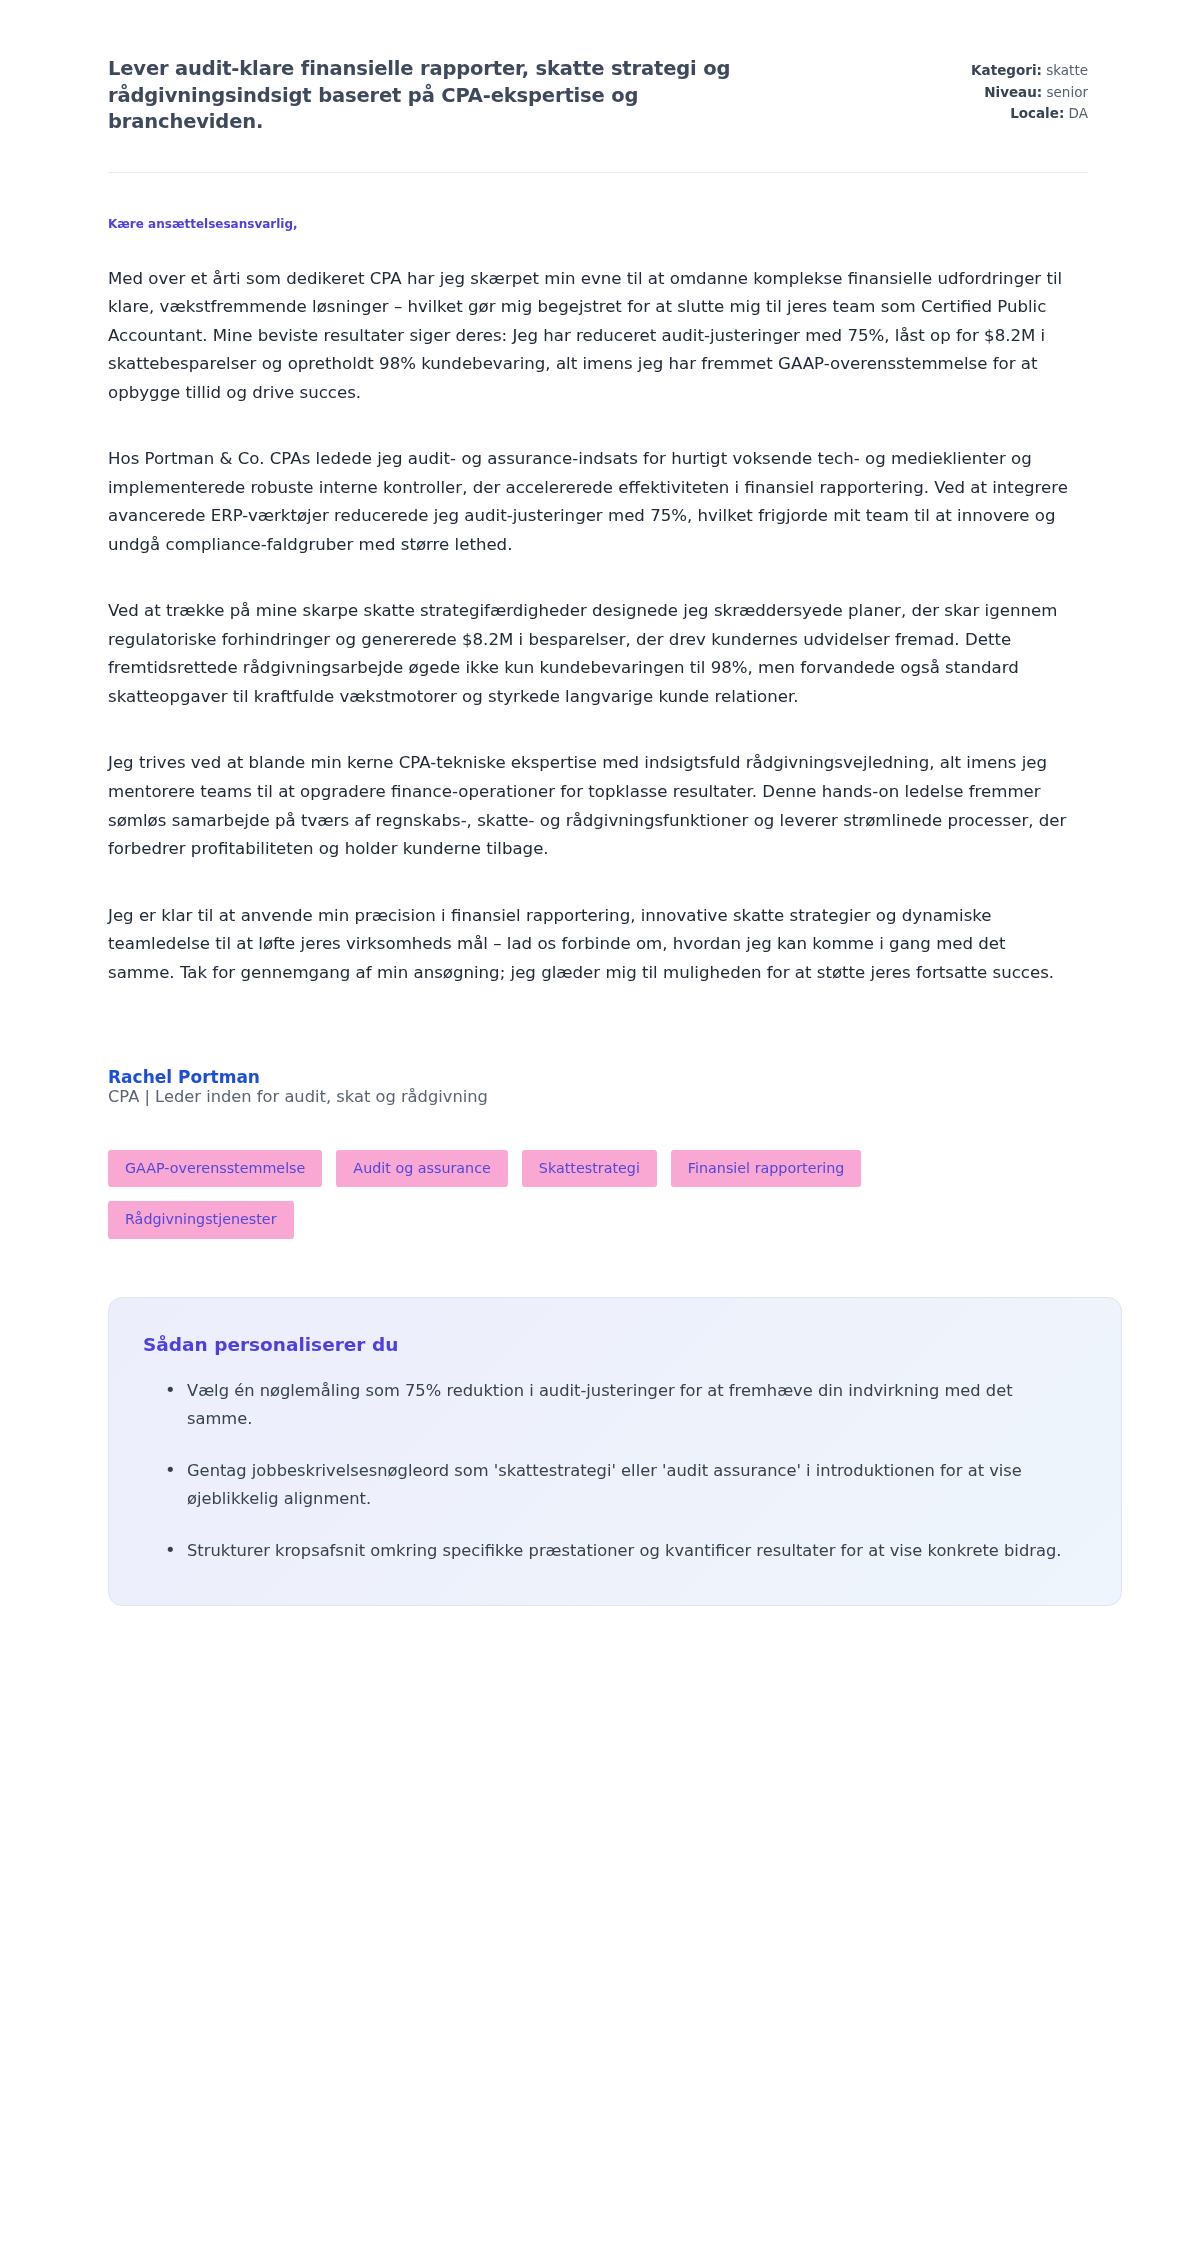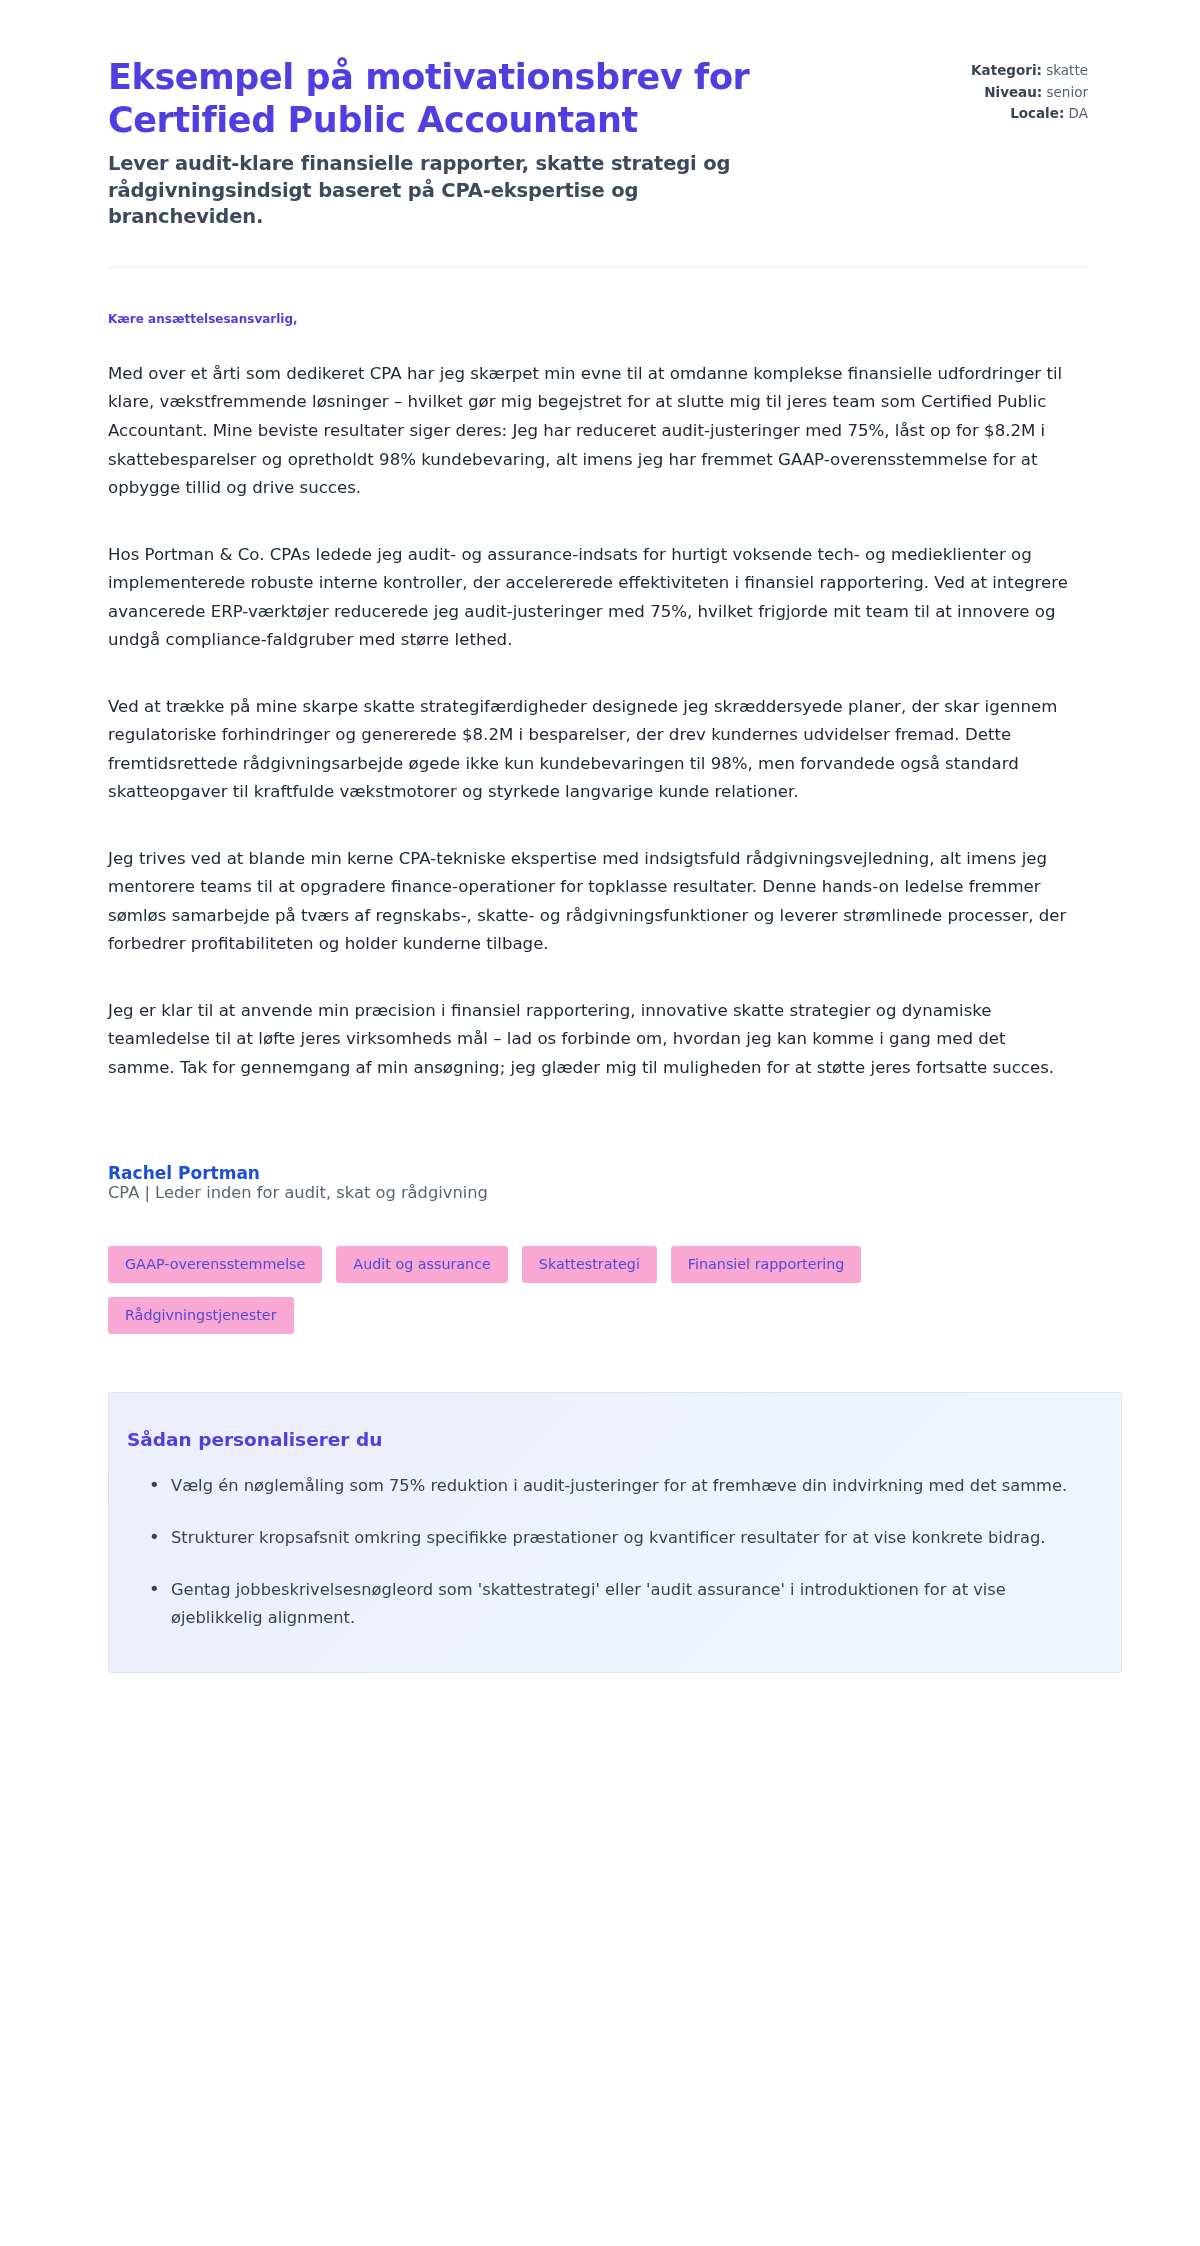--- a/index.html
+++ b/index.html
@@ -127,22 +127,22 @@
     white-space: nowrap;
   }
 
   
   .callout-wrap {
     padding: 58px 78px 0 108px;
   }
   .callout {
     background: linear-gradient(135deg, #eceefc 0%, #eef2fb 55%, #eef5fd 100%);
     border: 1px solid #dfe3f3;
-    border-radius: 3px;
-    padding: 36px 44px 40px 18px;
+    border-radius: 14px;
+    padding: 36px 44px 40px 34px;
   }
   .callout-title {
     font-size: 18.5px;
     font-weight: 700;
     color: #4f3fe0;
     margin: 0 0 22px 0;
   }
   .callout-list {
     margin: 0;
     padding: 0 0 0 22px;
@@ -167,21 +167,20 @@
     line-height: 1.6;
   }
 </style>
 </head>
 <body>
 
 <div class="page">
 
   <div class="header">
     <div class="header-left">
-      <h1 class="doc-title">Eksempel på motivationsbrev for Certified Public Accountant</h1>
       <p class="doc-subtitle">Lever audit-klare finansielle rapporter, skatte strategi og rådgivningsindsigt baseret på CPA-ekspertise og brancheviden.</p>
     </div>
 
     <div class="header-meta">
       <div class="meta-row">
         <span class="meta-label">Kategori:</span>
         <span class="meta-value">skatte</span>
       </div>
       <div class="meta-row">
         <span class="meta-label">Niveau:</span>
@@ -216,19 +215,19 @@
     <span class="tag">Skattestrategi</span>
     <span class="tag">Finansiel rapportering</span>
     <span class="tag">Rådgivningstjenester</span>
   </div>
 
   <div class="callout-wrap">
     <div class="callout">
       <div class="callout-title">Sådan personaliserer du</div>
       <ul class="callout-list">
         <li>Vælg én nøglemåling som 75% reduktion i audit-justeringer for at fremhæve din indvirkning med det samme.</li>
+        <li>Gentag jobbeskrivelsesnøgleord som 'skattestrategi' eller 'audit assurance' i introduktionen for at vise øjeblikkelig alignment.</li>
         <li>Strukturer kropsafsnit omkring specifikke præstationer og kvantificer resultater for at vise konkrete bidrag.</li>
-        <li>Gentag jobbeskrivelsesnøgleord som 'skattestrategi' eller 'audit assurance' i introduktionen for at vise øjeblikkelig alignment.</li>
       </ul>
     </div>
   </div>
 
 </div>
 
 </body></html>

